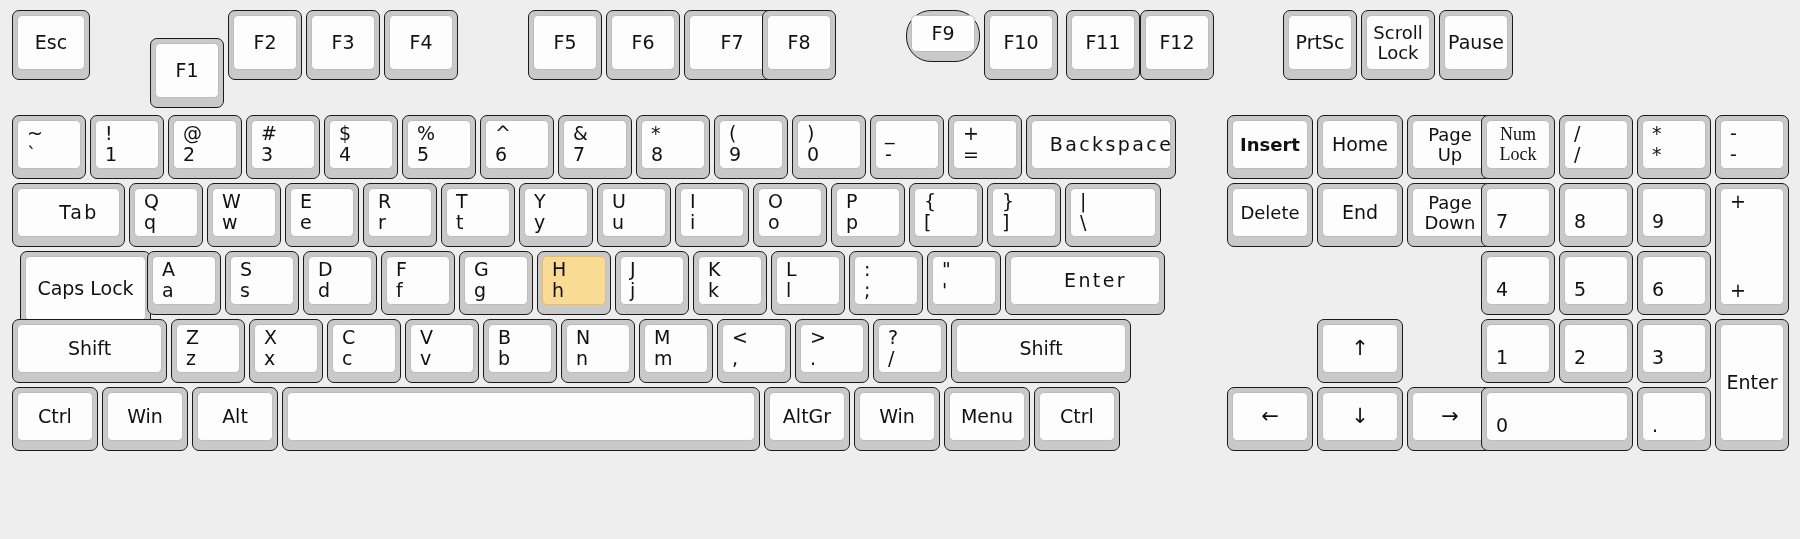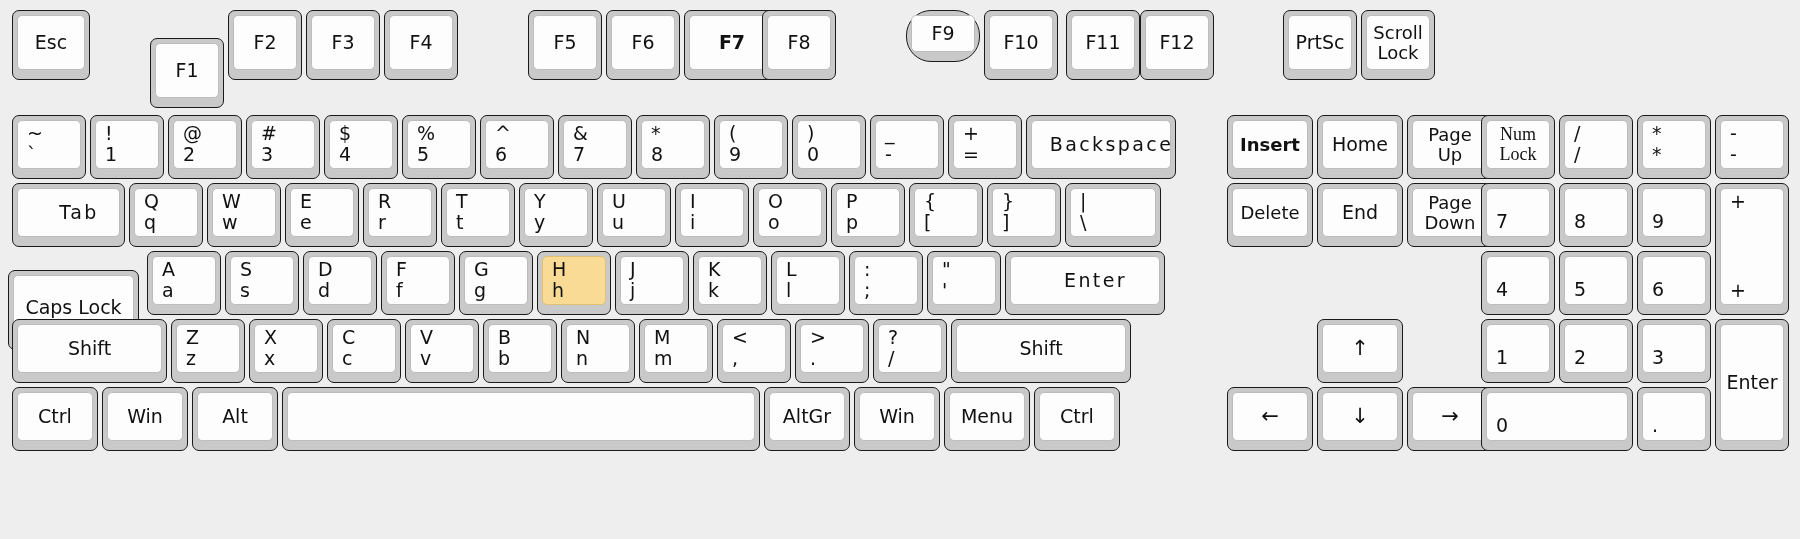--- a/index.html
+++ b/index.html
@@ -89,21 +89,21 @@
     <div class="key" style="left: 528px; top: 10px; width: 74px; height: 70px;">
       <div class="cap">
         <div class="c1">F5</div>
       </div>
     </div>
     <div class="key" style="left: 606px; top: 10px; width: 74px; height: 70px;">
       <div class="cap">
         <div class="c1">F6</div>
       </div>
     </div>
-    <div class="key" style="left: 684px; top: 10px; width: 96px; height: 70px; font-weight: bold;">
+    <div class="key" style="left: 684px; top: 10px; width: 96px; height: 70px;">
       <div class="cap">
         <div class="c1">F7</div>
       </div>
     </div>
     <div class="key" style="left: 762px; top: 10px; width: 74px; height: 70px;">
       <div class="cap">
         <div class="c1">F8</div>
       </div>
     </div>
     <div class="key" style="left: 906px; top: 10px; width: 74px; height: 52px; border-radius: 25px;">
@@ -130,20 +130,25 @@
       <div class="cap">
         <div class="c1">PrtSc</div>
       </div>
     </div>
     <div class="key" style="left: 1361px; top: 10px; width: 74px; height: 70px;">
       <div class="cap">
         <div class="c1 small">Scroll
 Lock</div>
       </div>
     </div>
+    <div class="key" style="left: 1439px; top: 10px; width: 74px; height: 70px;">
+      <div class="cap">
+        <div class="c1">Pause</div>
+      </div>
+    </div>
     <div class="key" style="left: 12px; top: 115px; width: 74px; height: 64px;">
       <div class="cap">
         <div class="d2">
           <span>~</span>
           <span>`</span>
         </div>
       </div>
     </div>
     <div class="key" style="left: 90px; top: 115px; width: 74px; height: 64px;">
       <div class="cap">
@@ -348,21 +353,21 @@
       </div>
     </div>
     <div class="key" style="left: 1065px; top: 183px; width: 96px; height: 64px;">
       <div class="cap">
         <div class="d2">
           <span>|</span>
           <span>\</span>
         </div>
       </div>
     </div>
-    <div class="key" style="left: 8px; top: 251px; width: 131px; height: 80px; margin-top: 19px;">
+    <div class="key" style="left: 20px; top: 251px; width: 131px; height: 80px;">
       <div class="cap">
         <div class="c1">Caps Lock</div>
       </div>
     </div>
     <div class="key" style="left: 147px; top: 251px; width: 74px; height: 64px;">
       <div class="cap">
         <div class="d2">
           <span>A</span>
           <span>a</span>
         </div>

